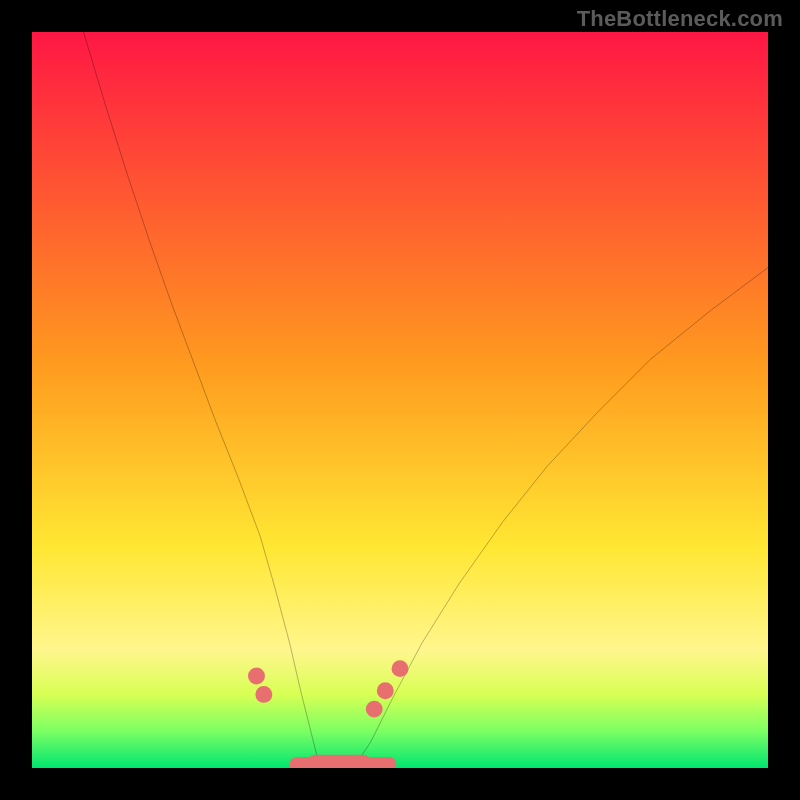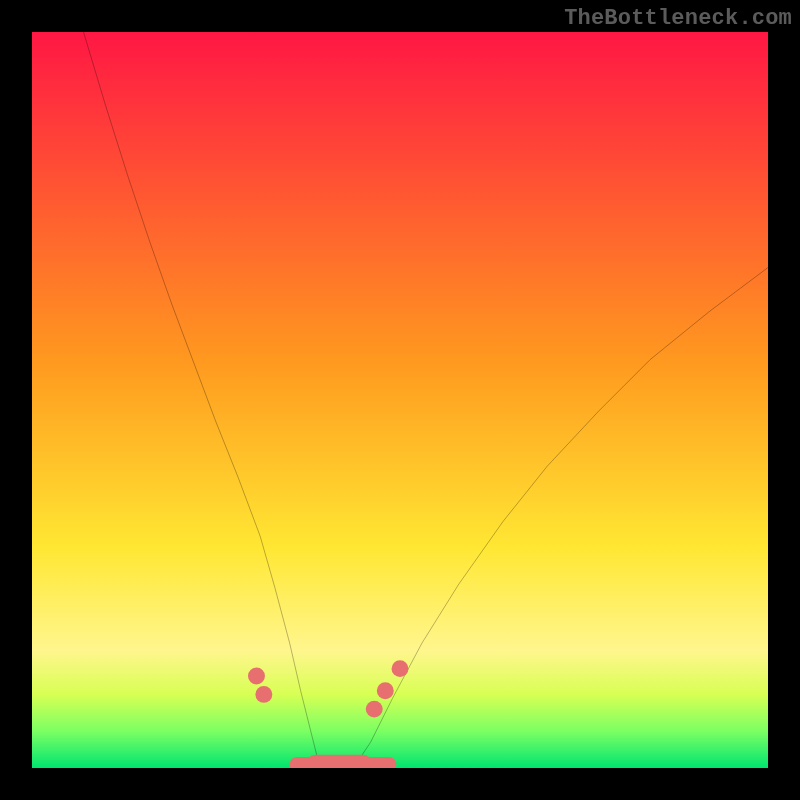--- a/index.html
+++ b/index.html
@@ -12,22 +12,22 @@
   }
   .frame {
     position: relative;
     width: 800px;
     height: 800px;
     background: #000;
   }
   .watermark {
     position: absolute;
     top: 6px;
-    right: 8px;
-    font-family: Liberation Mono, monospace;
+    right: 17px;
+    font-family: Liberation Sans, sans-serif;
     font-size: 22px;
     font-weight: 600;
     color: #5b5b5b;
     letter-spacing: 0.2px;
     z-index: 10;
   }
   svg.plot {
     position: absolute;
     left: 32px;
     top: 32px;

